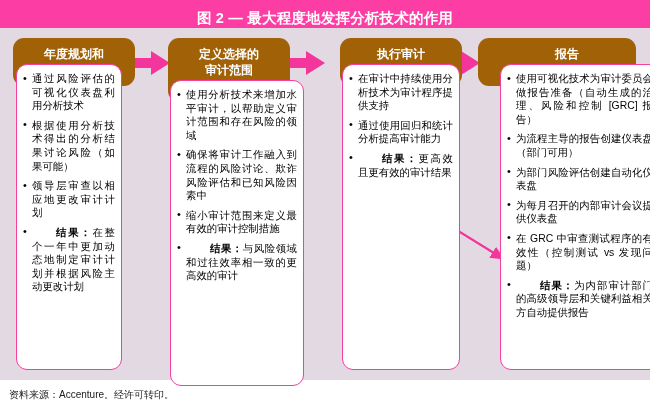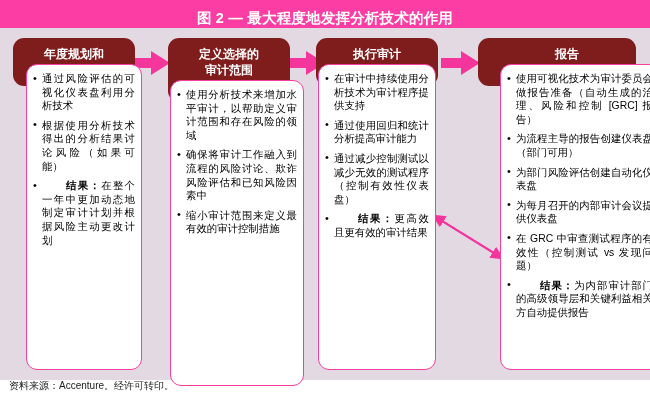--- a/index.html
+++ b/index.html
@@ -52,27 +52,27 @@
     background: #e2d9e2;
   }
 
   
   .column {
     position: absolute;
     top: 10px;
   }
   .col-1 { left: 13px;  width: 122px; }
   .col-2 { left: 168px; width: 122px; }
-  .col-3 { left: 316px; width: 122px; }
+  .col-3 { left: 340px; width: 122px; }
   .col-4 { left: 478px; width: 158px; }
 
   .stage-header {
     position: relative;
     z-index: 1;
-    background: #7f1d1d;
+    background: #a16207;
     border-radius: 11px;
     min-height: 46px;
     box-sizing: border-box;
     padding: 8px 4px 24px 4px;
     text-align: center;
     color: #ffffff;
     font-weight: bold;
     font-size: 12px;
     line-height: 16px;
   }
@@ -83,21 +83,21 @@
     z-index: 2;
     margin-top: -22px;
     background: #ffffff;
     border: 1.6px solid #f43fa2;
     border-radius: 11px;
     box-sizing: border-box;
     padding: 7px 6px 6px 6px;
     height: 306px;
     overflow: hidden;
   }
-  .col-1 .stage-body { margin-left: 13px; width: 116px; }
+  .col-1 .stage-body { margin-left: 3px; width: 106px; }
   .col-2 .stage-body { margin-left: 2px; width: 134px; }
   .col-3 .stage-body { margin-left: 2px; width: 118px; }
   .col-4 .stage-body { margin-left: 22px; width: 160px; }
 
   ul.bullets {
     margin: 0;
     padding: 0;
     list-style: none;
   }
   ul.bullets li {
@@ -146,20 +146,21 @@
 
   
   #footer {
     position: absolute;
     left: 0;
     top: 380px;
     width: 520px;
     height: 29px;
     background: #ffffff;
     display: flex;
+    align-items: center;
   }
   #footer .source-text {
     padding-left: 9px;
     font-size: 10px;
     color: #1a1a1a;
     line-height: 12px;
   }
 </style>
 </head>
 <body>
@@ -173,20 +174,21 @@
   <div id="canvas">
 
     <div class="column col-1">
       <div class="stage-header">
         <div>年度规划和</div>
       </div>
       <div class="stage-body">
         <ul class="bullets">
           <li><span>通过风险评估的可视化仪表盘利用分析技术</span></li>
           <li><span>根据使用分析技术得出的分析结果讨论风险（如果可能）</span></li>
+          <li><span>领导层审查以相应地更改审计计划</span></li>
           <li><span class="result-label">结果：</span><span>在整个一年中更加动态地制定审计计划并根据风险主动更改计划</span></li>
         </ul>
       </div>
     </div>
 
     <div class="flow-arrow arrow-1">
       <svg width="40" height="26" viewBox="0 0 40 26" xmlns="http://www.w3.org/2000/svg">
         <polygon points="0,8 20,8 20,1 39,13 20,25 20,18 0,18" fill="#f4359c"></polygon>
       </svg>
     </div>
@@ -194,40 +196,40 @@
     <div class="column col-2">
       <div class="stage-header">
         <div>定义选择的</div>
         <div>审计范围</div>
       </div>
       <div class="stage-body">
         <ul class="bullets">
           <li><span>使用分析技术来增加水平审计，以帮助定义审计范围和存在风险的领域</span></li>
           <li><span>确保将审计工作融入到流程的风险讨论、欺诈风险评估和已知风险因素中</span></li>
           <li><span>缩小审计范围来定义最有效的审计控制措施</span></li>
+          <li><span class="result-label">结果：</span><span>与风险领域和过往效率相一致的更高效的审计</span></li>
         </ul>
       </div>
     </div>
 
     <div class="flow-arrow arrow-2">
       <svg width="40" height="26" viewBox="0 0 40 26" xmlns="http://www.w3.org/2000/svg">
         <polygon points="0,8 20,8 20,1 39,13 20,25 20,18 0,18" fill="#f4359c"></polygon>
       </svg>
     </div>
 
     <div class="column col-3">
       <div class="stage-header">
         <div>执行审计</div>
         <div></div>
       </div>
       <div class="stage-body">
         <ul class="bullets">
           <li><span>在审计中持续使用分析技术为审计程序提供支持</span></li>
           <li><span>通过使用回归和统计分析提高审计能力</span></li>
-          <li><span>通过减少控制测试以减少无效的测试程序（控制有效性仪表盘）</span></li>
           <li><span class="result-label">结果：</span><span>更高效且更有效的审计结果</span></li>
         </ul>
       </div>
     </div>
 
     <div class="flow-arrow arrow-3">
       <svg width="40" height="26" viewBox="0 0 40 26" xmlns="http://www.w3.org/2000/svg">
         <polygon points="0,8 20,8 20,1 39,13 20,25 20,18 0,18" fill="#f4359c"></polygon>
       </svg>
     </div>

